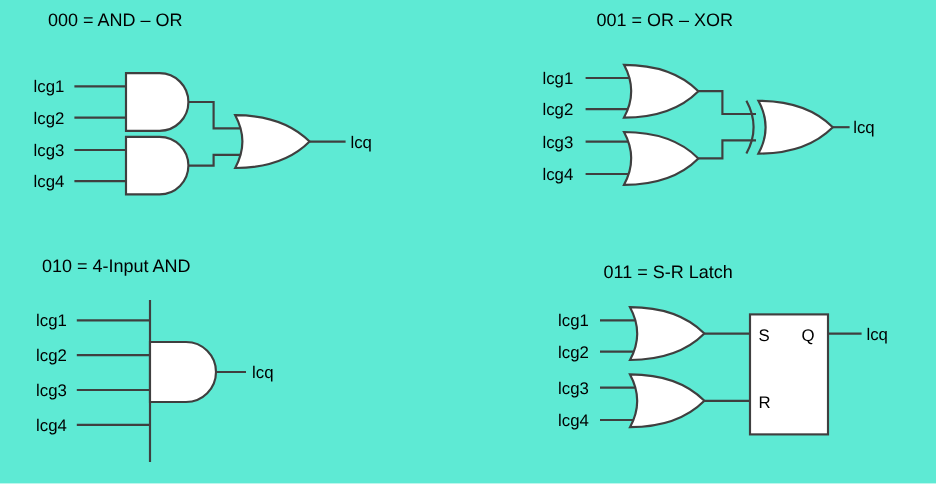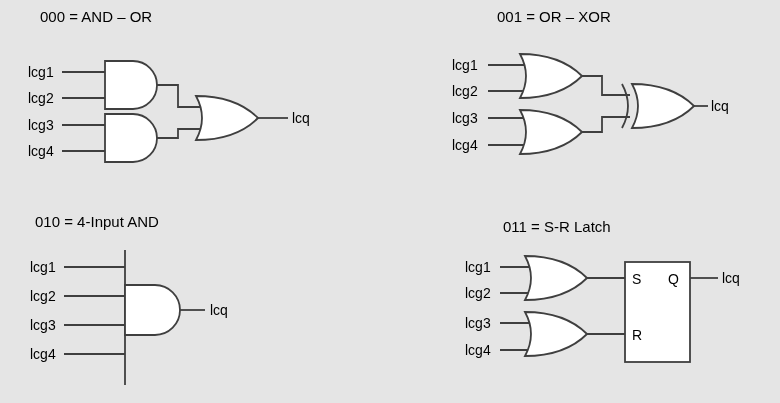--- a/index.html
+++ b/index.html
@@ -1,19 +1,19 @@
 <!DOCTYPE html>
 <html><head>
 <meta charset="utf-8">
 <style>
   html,body{margin:0;padding:0;background:#ffffff;}
   .canvas{
     position:relative;
     width:780px;height:403px;
-    background:#e5e5e5;
+    background:#5eead4;
     font-family:"Liberation Sans",sans-serif;
     overflow:hidden;
   }
   svg{display:block;}
   svg text{
     font-family:"Liberation Sans",sans-serif;
     fill:#000000;
   }
   .title{font-size:15px;}
   .label{font-size:14px;}

